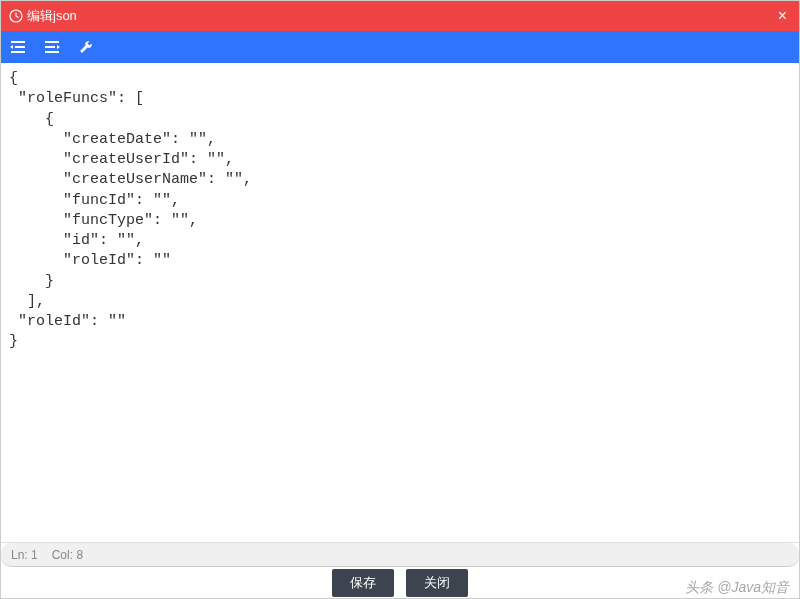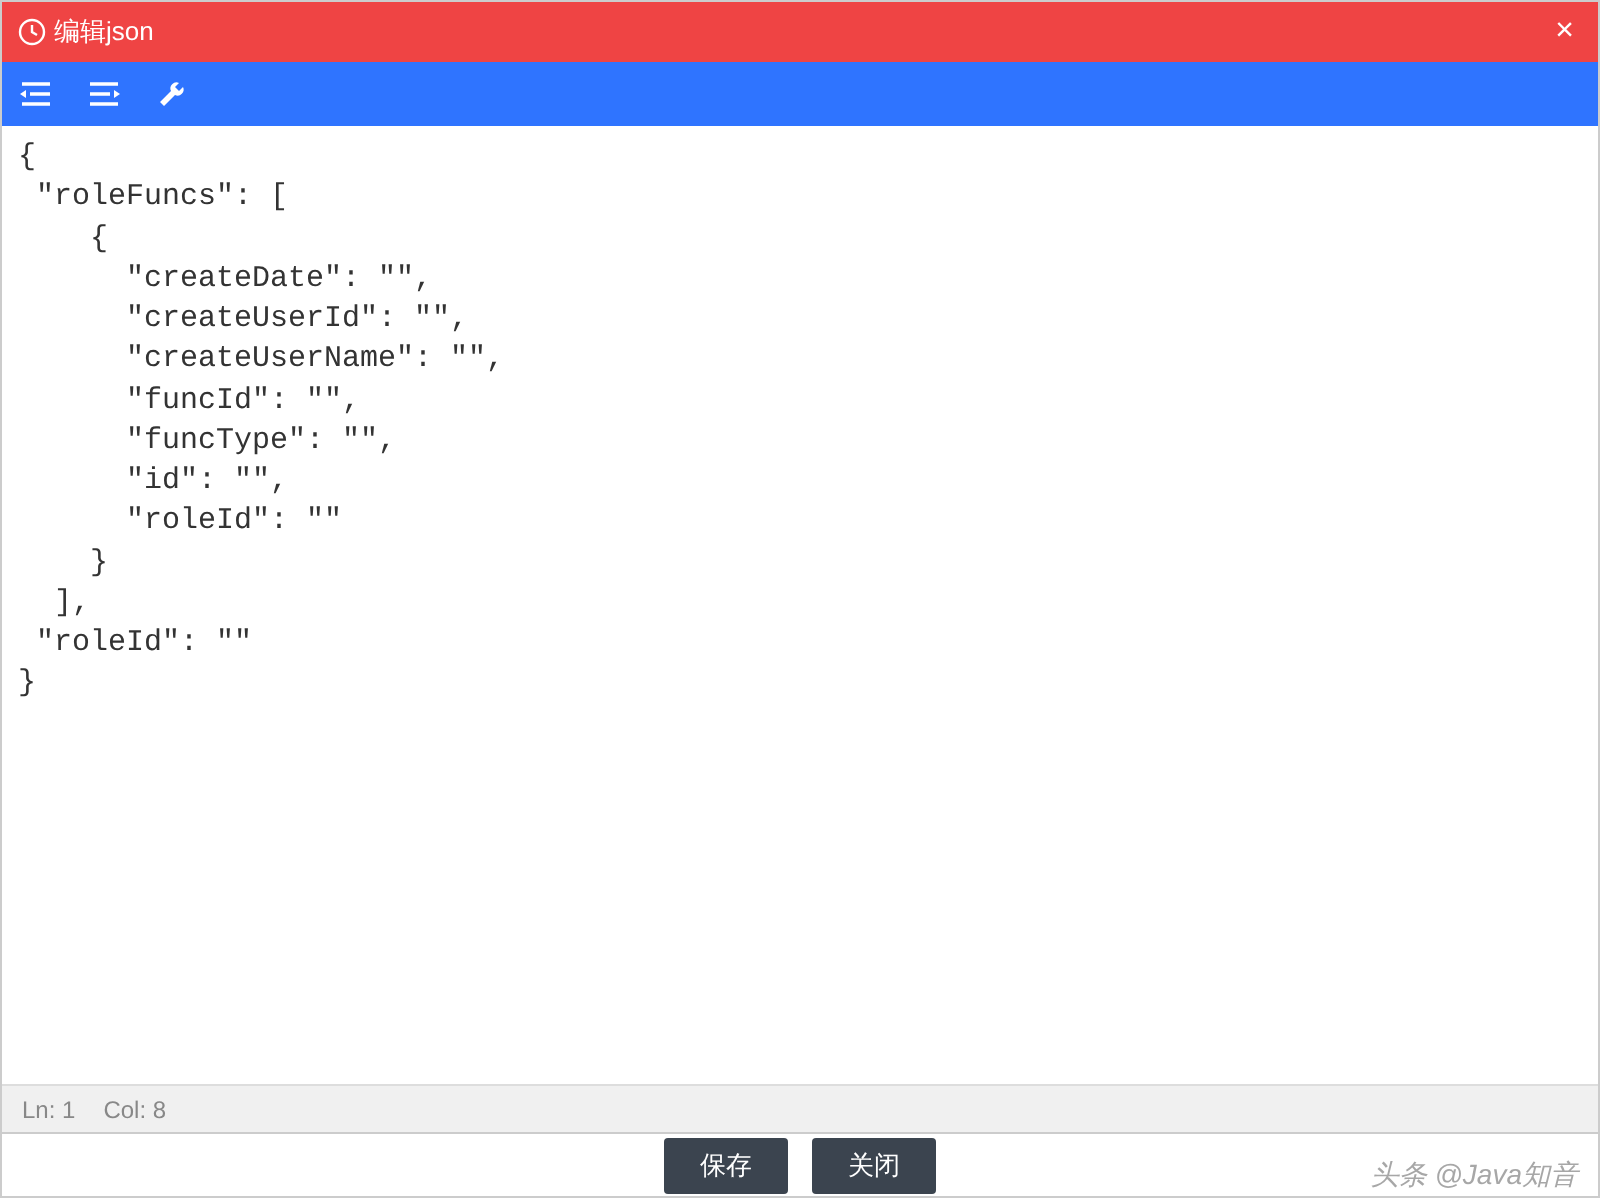--- a/index.html
+++ b/index.html
@@ -69,20 +69,21 @@
     .status-bar {
       height: 24px;
       background: #f0f0f0;
       color: #888;
       font-size: 12px;
       display: flex;
       align-items: center;
       padding: 0 10px;
       gap: 14px;
       border-bottom: 1px solid #ccc;
+      border-radius: 10px;
     }
     .footer {
       height: 32px;
       display: flex;
       align-items: center;
       justify-content: center;
       gap: 12px;
       background: #fff;
       position: relative;
     }

